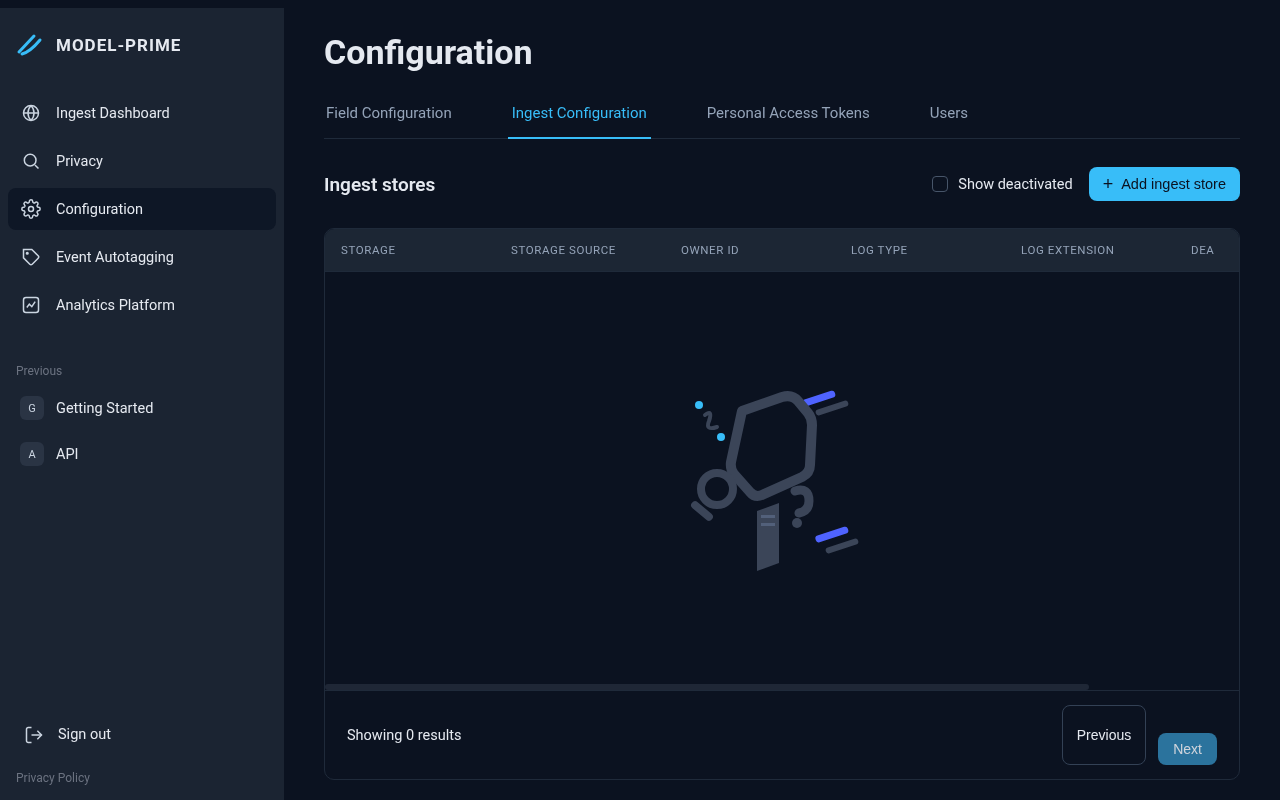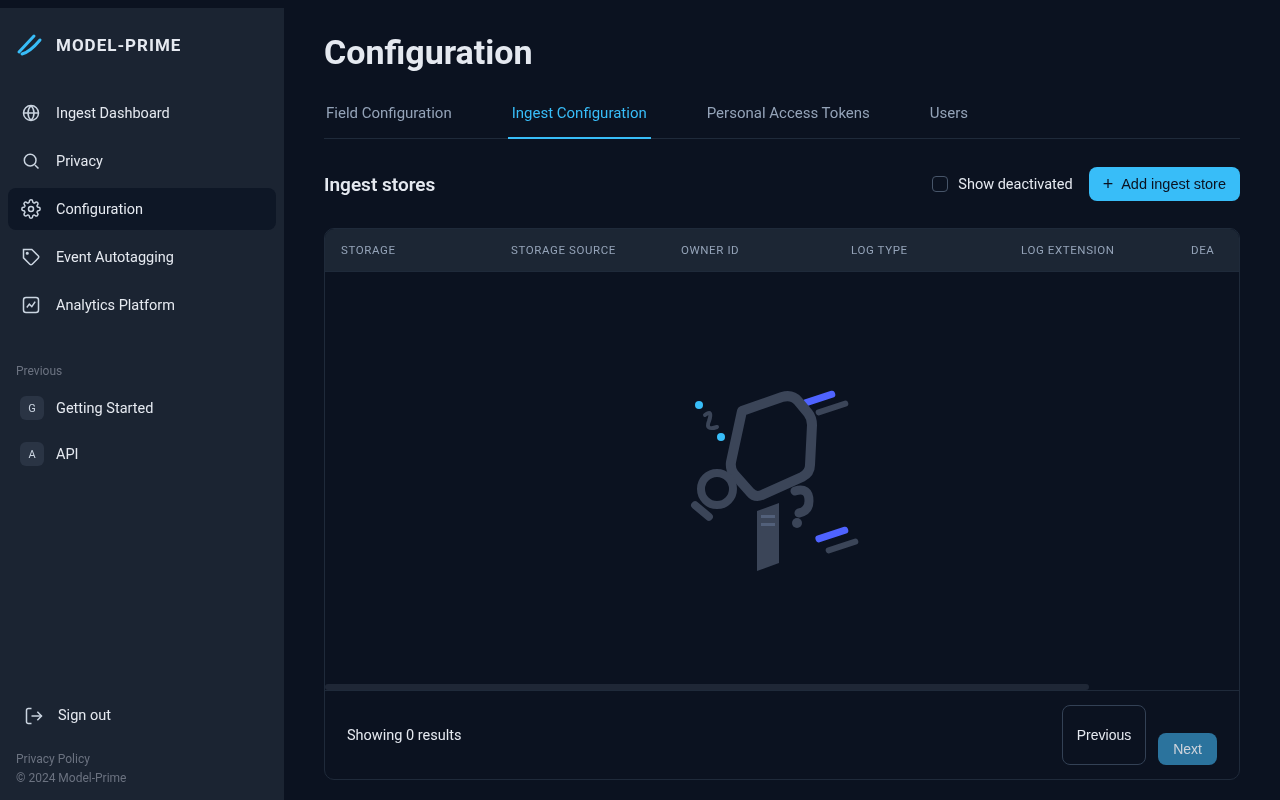--- a/index.html
+++ b/index.html
@@ -327,21 +327,20 @@
         <path d="M9 21H5a2 2 0 0 1-2-2V5a2 2 0 0 1 2-2h4"></path>
           <path d="M16 17l5-5-5-5"></path>
           <path d="M21 12H9"></path>
       </svg>
     </span>
     <span>Sign out</span>
   </div>
 
   <div class="legal">
     <div style="cursor:pointer">Privacy Policy</div>
-    <div>© 2024 Model-Prime</div>
   </div>
 </aside>
 
 <main class="main">
   <h1 class="page-title">Configuration</h1>
 
   <div class="tabs">
     <div class="tab">Field Configuration</div>
     <div class="tab active">Ingest Configuration</div>
     <div class="tab">Personal Access Tokens</div>

